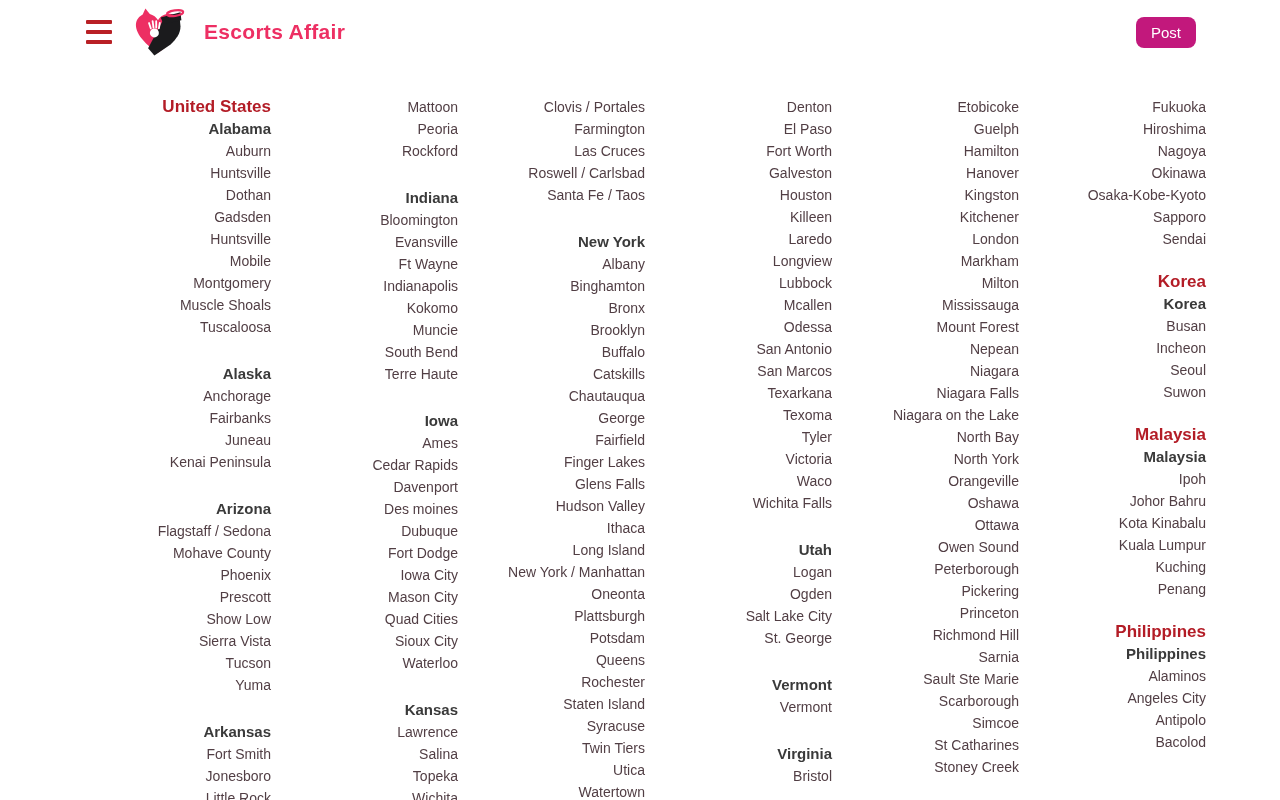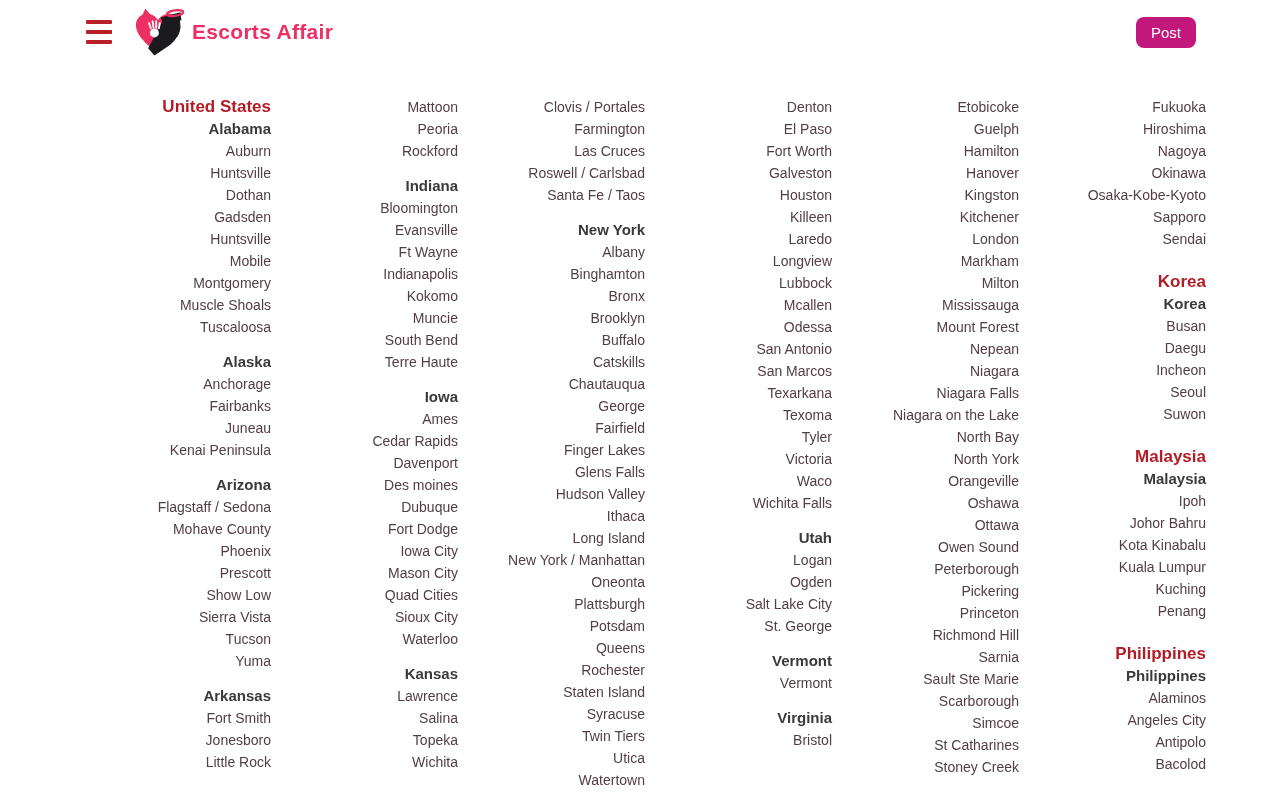--- a/index.html
+++ b/index.html
@@ -12,36 +12,36 @@
     position: relative;
   }
   header { position: relative; height: 64px; }
   .menu-btn {
     position: absolute; left: 86px; top: 20px;
     width: 26px; height: 24px;
     background: none; border: none; padding: 0; cursor: pointer;
     display: flex; flex-direction: column; justify-content: space-between;
   }
   .menu-btn span { display: block; width: 100%; height: 4px; background: #b92025; border-radius: 1px; }
-  .logo { position: absolute; left: 131px; top: 8px; display: flex; align-items: center; gap: 7px; cursor: pointer; }
+  .logo { position: absolute; left: 131px; top: 8px; display: flex; align-items: center; gap: 19px; cursor: pointer; }
   .logo-text { color: #ed2f63; font-size: 21px; font-weight: bold; letter-spacing: .3px; white-space: nowrap; }
   .post-btn {
     position: absolute; right: 84px; top: 17px;
     background: #c2187c; color: #fff; border: none; border-radius: 8px;
     font-size: 15px; padding: 7px 15px; cursor: pointer;
     font-family: "Liberation Sans", sans-serif;
   }
   main { position: absolute; top: 96px; left: 84px; right: 0; text-align: right; }
   .cols { display: flex; }
   .col { width: 187px; flex: 0 0 187px; }
   .col > * { display: block; line-height: 22px; height: 22px; white-space: nowrap; overflow: visible; }
   .city { font-size: 14px; color: #513e44; text-decoration: none; cursor: pointer; }
   .state { font-size: 15px; font-weight: bold; color: #3a3a3a; }
   .country { font-size: 17px; font-weight: bold; color: #b31c26; }
-  .state.gap { margin-top: 13px; }
+  .state.gap { margin-top: 25px; }
   .country.gap { margin-top: 21px; }
 </style>
 </head>
 <body>
 
 <header>
   <button class="menu-btn" aria-label="menu">
     <span></span>
     <span></span>
     <span></span>
@@ -227,21 +227,20 @@
         <a class="city">Fukuoka</a>
         <a class="city">Hiroshima</a>
         <a class="city">Nagoya</a>
         <a class="city">Okinawa</a>
         <a class="city">Osaka-Kobe-Kyoto</a>
         <a class="city">Sapporo</a>
         <a class="city">Sendai</a>
         <div class="country gap">Korea</div>
         <div class="state">Korea</div>
         <a class="city">Busan</a>
-        <a class="city">Daegu</a>
         <a class="city">Incheon</a>
         <a class="city">Seoul</a>
         <a class="city">Suwon</a>
         <div class="country gap">Malaysia</div>
         <div class="state">Malaysia</div>
         <a class="city">Ipoh</a>
         <a class="city">Johor Bahru</a>
         <a class="city">Kota Kinabalu</a>
         <a class="city">Kuala Lumpur</a>
         <a class="city">Kuching</a>

